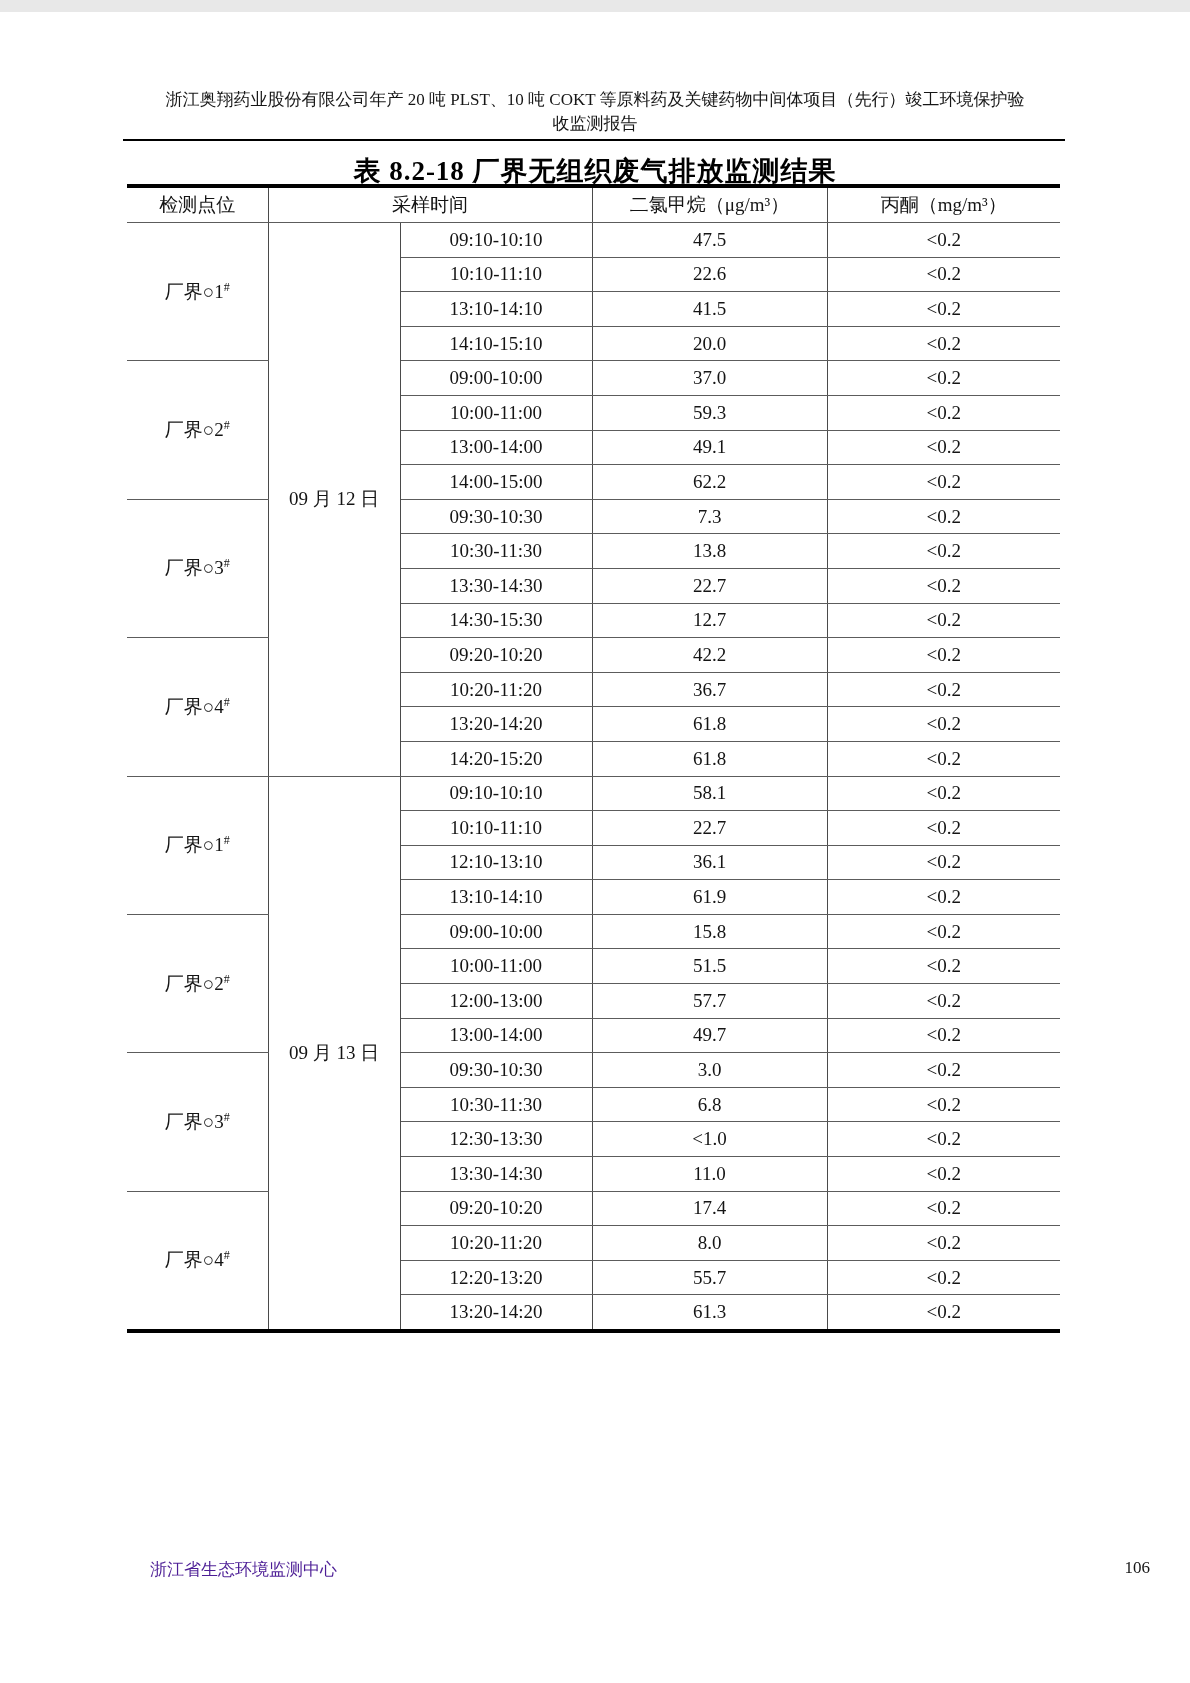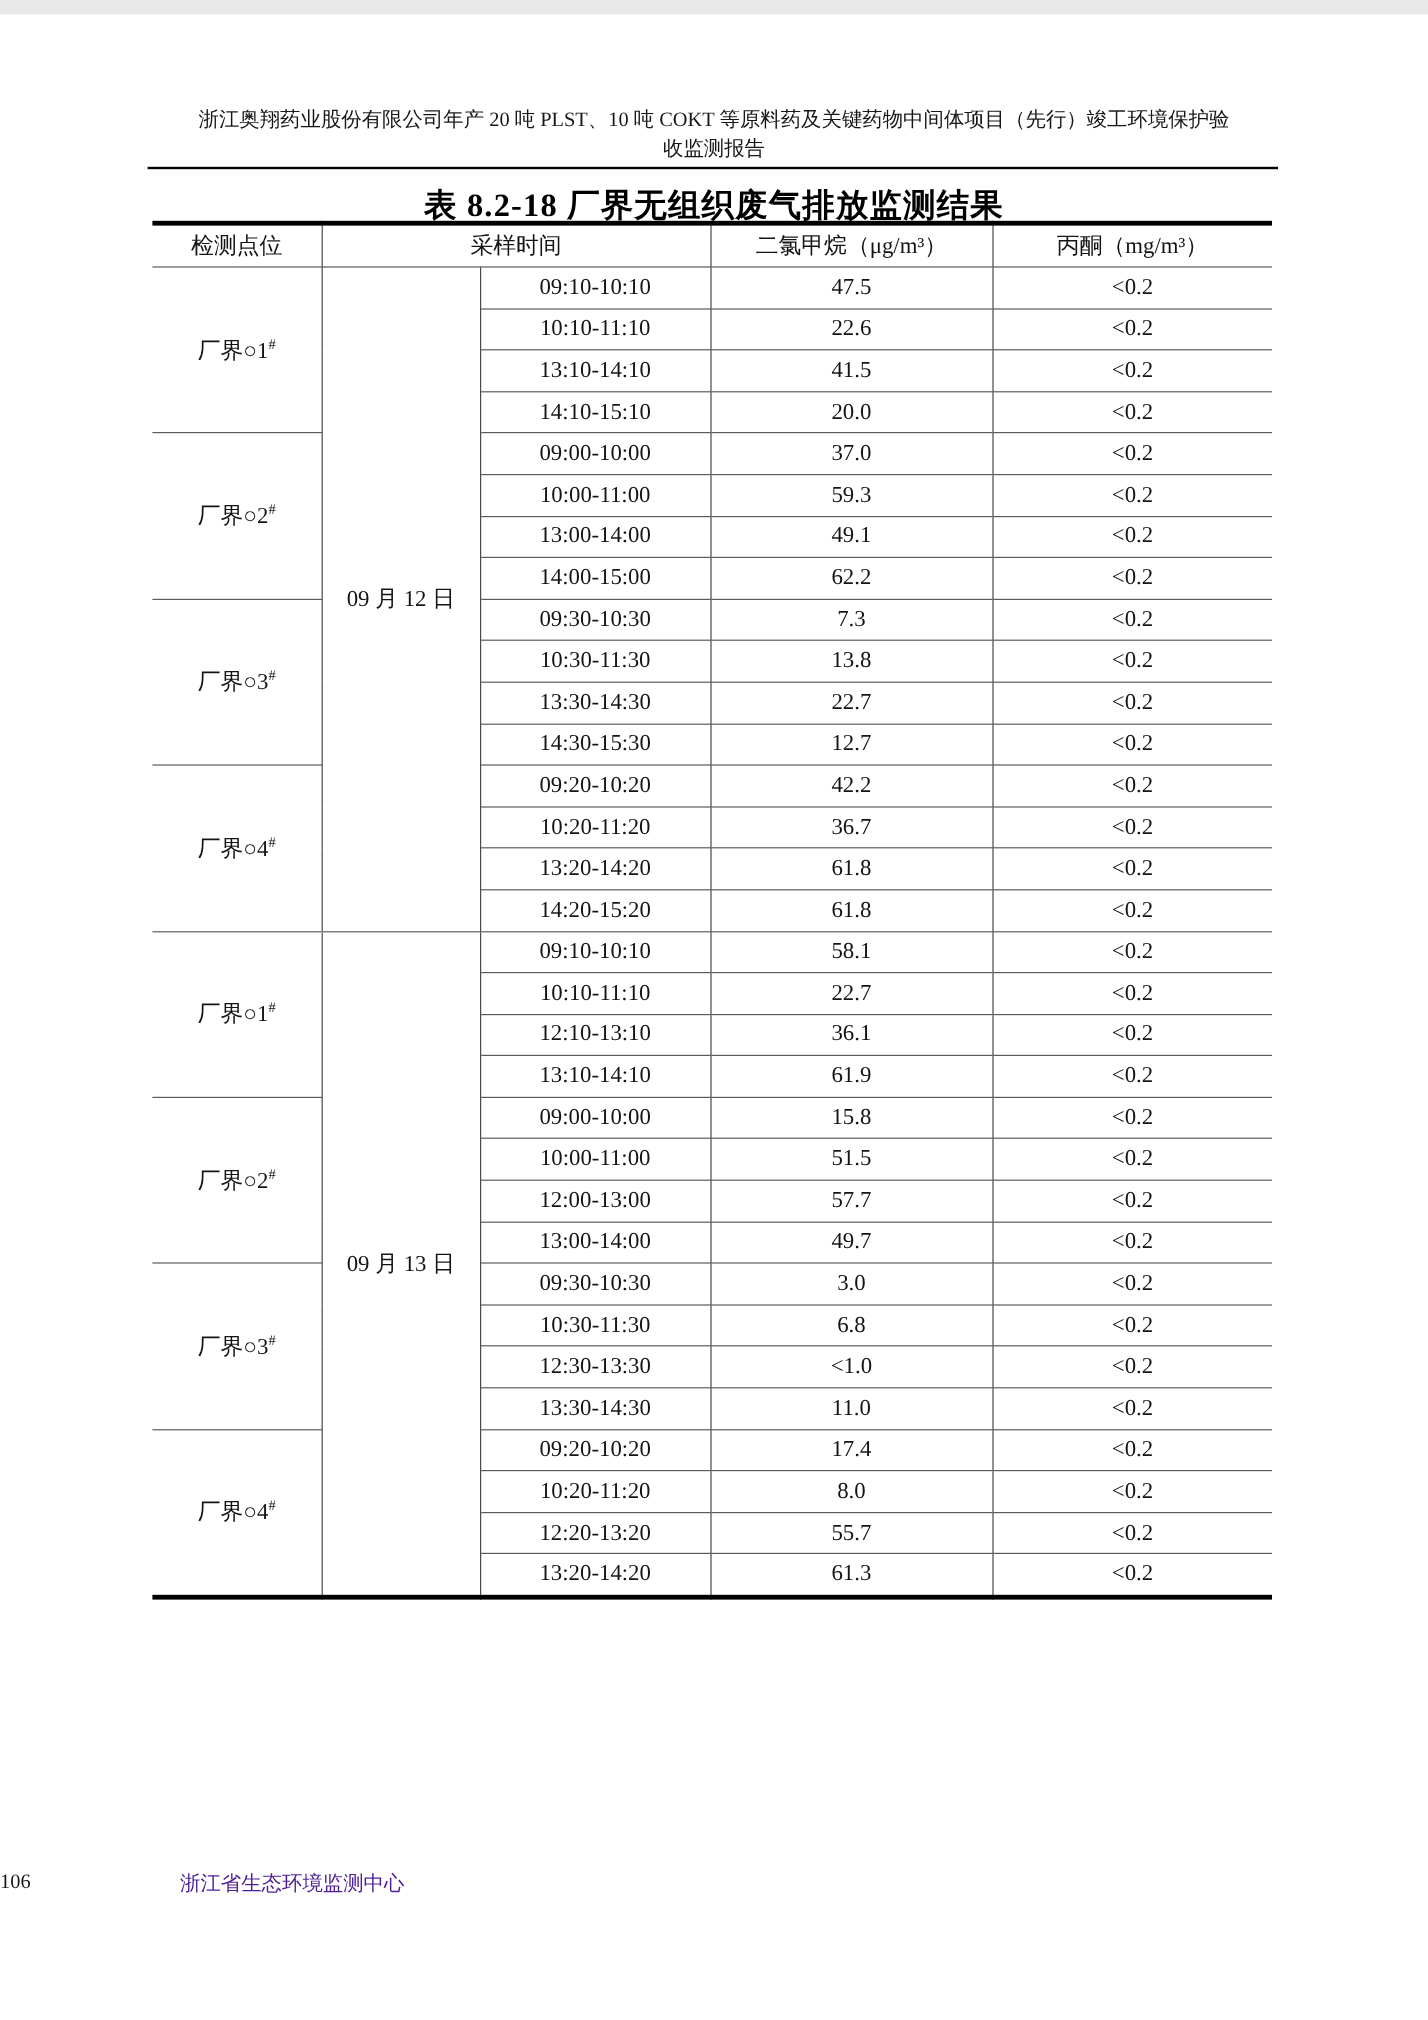--- a/index.html
+++ b/index.html
@@ -84,21 +84,21 @@
     top: 1546px;
     left: 150px;
     font-size: 17px;
     color: #4c1d95;
   }
   .footer-page {
     position: absolute;
     top: 1546px;
     left: 0;
     width: 1150px;
-    text-align: left;
+    text-align: right;
     font-size: 17px;
     color: #161616;
   }
 </style>
 </head>
 <body>
 
 <div class="page">
 
   <div class="doc-header">

